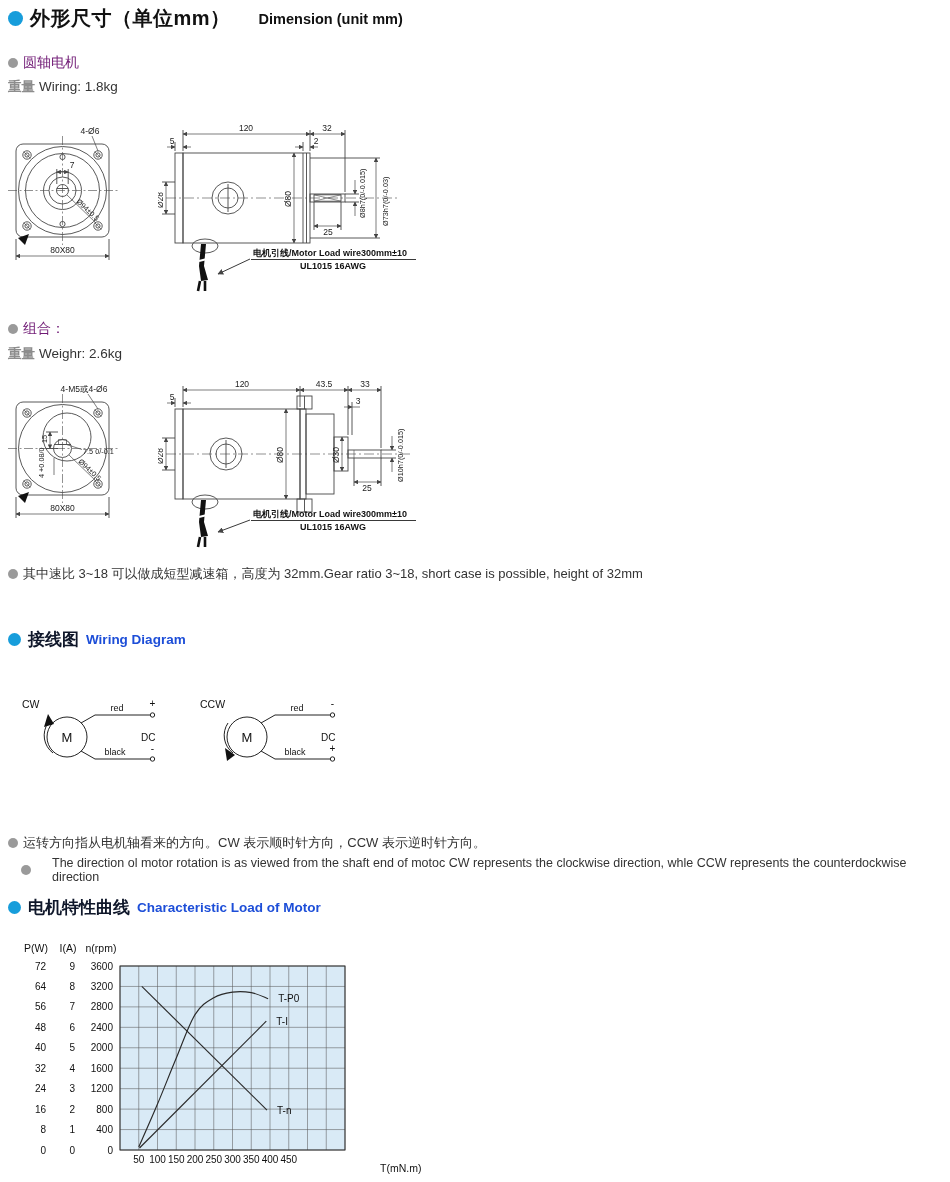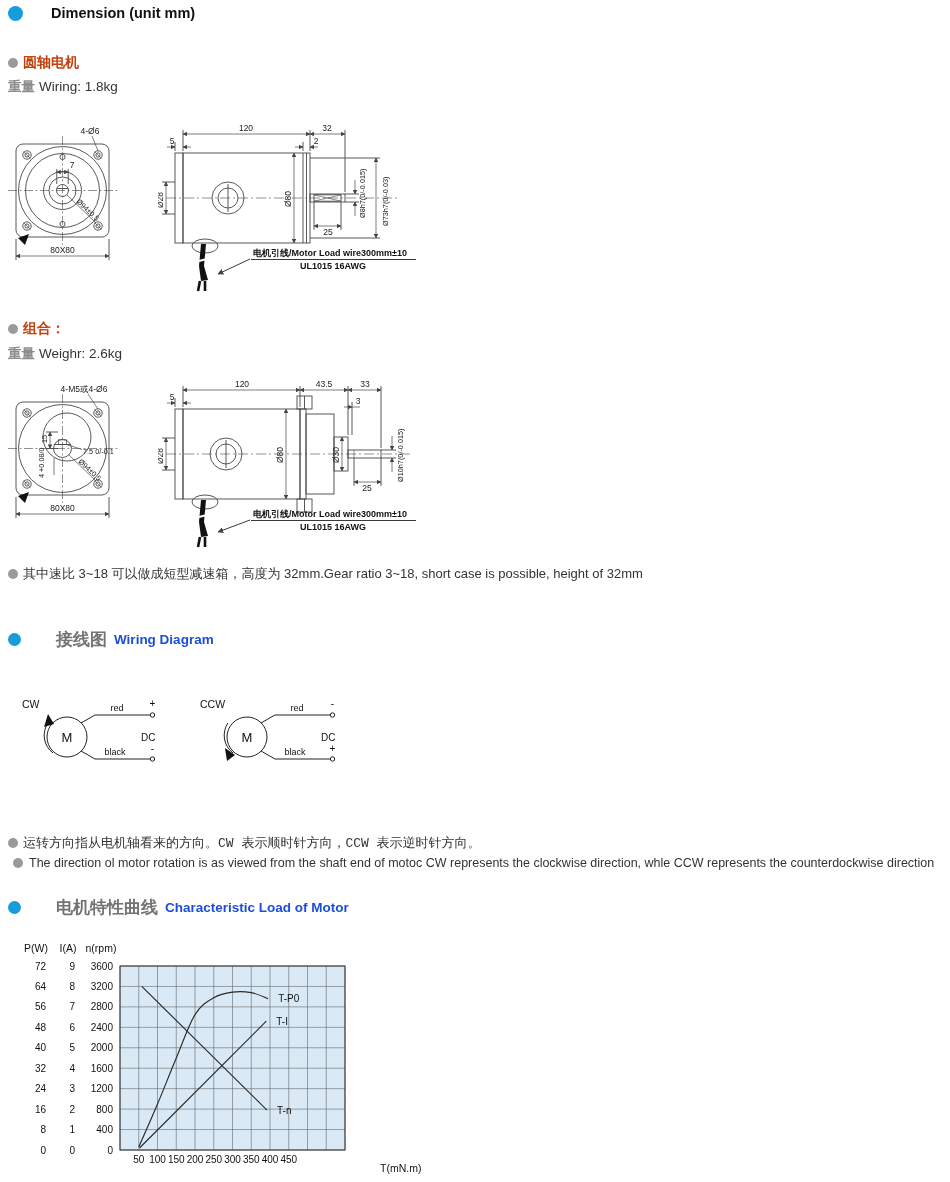--- a/index.html
+++ b/index.html
@@ -5,40 +5,41 @@
   html,body{margin:0;padding:0;background:#fff;}
   .page{position:relative;width:950px;height:1182px;background:#ffffff;
         font-family:"Liberation Sans","DejaVu Sans",sans-serif;color:#222;overflow:hidden;}
   .abs{position:absolute;}
   .hrow{display:flex;align-items:center;gap:7px;}
   .dot-blue{width:15px;height:15px;border-radius:50%;background:#179ddb;flex:0 0 auto;}
   .dot-blue.sm{width:13px;height:13px;}
   .dot-gray{width:10px;height:10px;border-radius:50%;background:#9a9a9a;flex:0 0 auto;}
   .h1-zh{font-size:20px;font-weight:700;color:#111;letter-spacing:0.5px;}
   .h1-en{font-size:14.5px;font-weight:700;color:#111;padding-left:21px;}
-  .h2-zh{font-size:17px;font-weight:700;color:#737373;margin-left:28px;}
+  .h2-zh{font-size:17px;font-weight:700;color:#0f172a;}
   .h2-en{font-size:13.5px;font-weight:700;color:#1d4ed8;}
-  .sub-b{font-size:14px;font-weight:700;color:#c2410c;}
+  .sub-b{font-size:14px;font-weight:400;color:#701a75;}
   .sub-r{font-size:13.5px;color:#222;}
   .wlab{font-size:13.5px;font-weight:700;color:#8d8d8d;}
   .wval{font-size:13.5px;color:#333;margin-left:4px;}
   .note{font-size:13px;color:#333;}
   .note-en{font-size:12.5px;color:#333;}
   svg text{font-family:"Liberation Sans","DejaVu Sans",sans-serif;}
   .dimtxt{font-size:8.5px;fill:#222;}
   .dimtxt7{font-size:7.3px;fill:#222;}
   .wiretxt{font-size:9px;font-weight:700;fill:#111;}
 </style>
 </head>
 <body>
 
 <div class="page">
 
   <div class="abs hrow" style="left:8px;top:5px;">
     <span class="dot-blue"></span>
+    <span class="h1-zh">外形尺寸（单位mm）</span>
     <span class="h1-en">Dimension (unit mm)</span>
   </div>
 
   <div class="abs hrow" style="left:8px;top:54px;gap:5px;">
     <span class="dot-gray"></span>
     <span class="sub-b">圆轴电机</span>
   </div>
   <div class="abs" style="left:8px;top:77px;">
     <span class="wlab">重量</span><span class="wval">Wiring: 1.8kg</span>
   </div>
@@ -344,25 +345,25 @@
     <polygon points="33,58 43,65 35,71" fill="#111"></polygon>
     <text x="8" y="18" font-size="10.5" fill="#111">CCW</text>
     <text x="55" y="52" font-size="13" text-anchor="middle" fill="#111">M</text>
     <text x="105" y="21" font-size="9" text-anchor="middle" fill="#111">red</text>
     <text x="103" y="65" font-size="9" text-anchor="middle" fill="#111">black</text>
     <text x="140.5" y="17" font-size="10" text-anchor="middle" fill="#111">-</text>
     <text x="140.5" y="62" font-size="10" text-anchor="middle" fill="#111">+</text>
     <text x="129" y="51" font-size="10" fill="#111">DC</text>
   </svg>
 
-  <div class="abs hrow" style="left:8px;top:834px;gap:5px;font-family:Liberation Mono, monospace;">
+  <div class="abs hrow" style="left:8px;top:834px;gap:5px;">
     <span class="dot-gray"></span>
     <span class="note">运转方向指从电机轴看来的方向。CW 表示顺时针方向，CCW 表示逆时针方向。</span>
   </div>
-  <div class="abs hrow" style="left:13px;top:856px;gap:6px;">
+  <div class="abs hrow" style="left:21px;top:856px;gap:21px;">
     <span class="dot-gray"></span>
     <span class="note-en">The direction ol motor rotation is as viewed from the shaft end of motoc CW represents the clockwise direction, whle CCW represents the counterdockwise direction</span>
   </div>
 
   <div class="abs hrow" style="left:8px;top:896px;justify-content:space-between;">
     <span class="dot-blue sm"></span>
     <span class="h2-zh">电机特性曲线</span>
     <span class="h2-en">Characteristic Load of Motor</span>
   </div>
 

